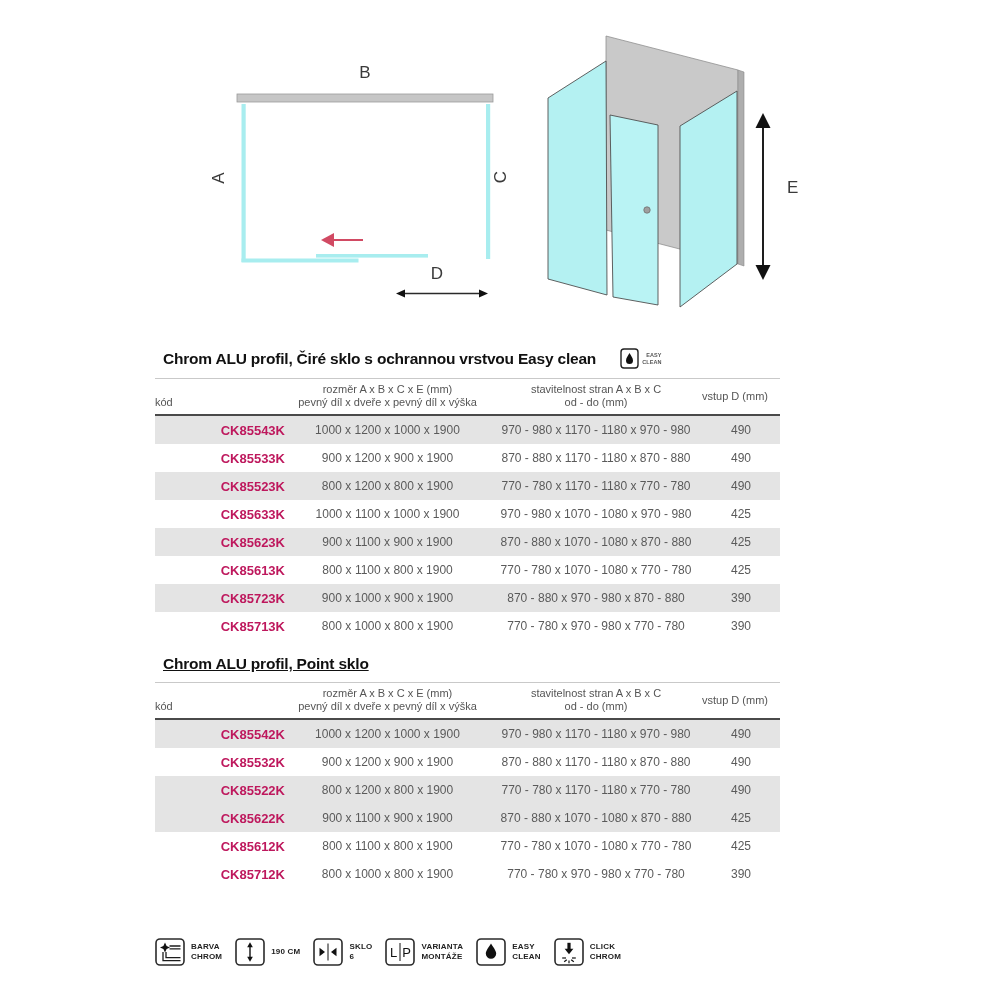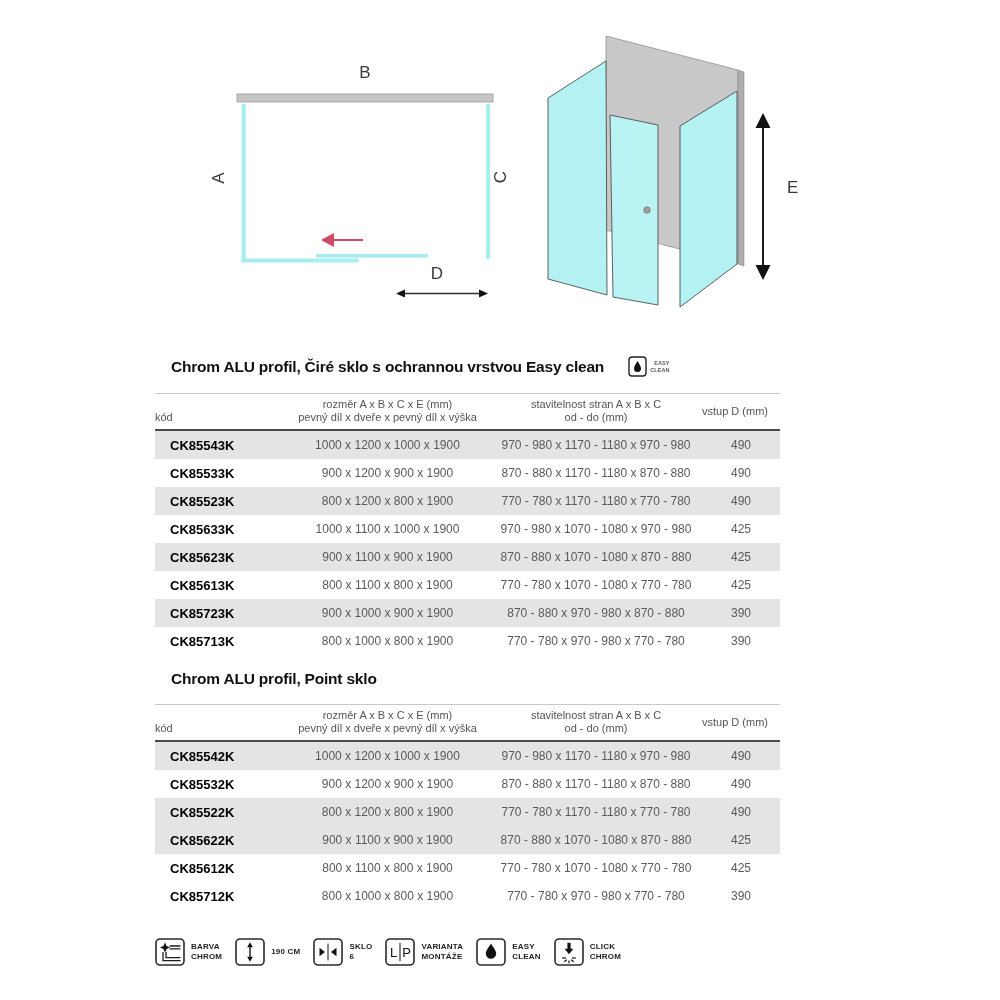--- a/index.html
+++ b/index.html
@@ -4,36 +4,36 @@
 <style>
   html,body{margin:0;padding:0;background:#fff;}
   .sheet{position:relative;width:1000px;height:1000px;background:#fff;overflow:hidden;
          font-family:"Liberation Sans",sans-serif;color:#222;}
   svg text{font-family:"Liberation Sans",sans-serif;}
 
   .diagram2d{position:absolute;left:200px;top:40px;}
   .diagram3d{position:absolute;left:530px;top:20px;}
 
   .content{position:absolute;left:155px;top:340px;width:625px;}
-  .sec-title{display:flex;align-items:center;gap:24px;margin:16px;
+  .sec-title{display:flex;align-items:center;gap:24px;margin:8px;
              font-size:15.5px;font-weight:bold;color:#111;letter-spacing:-0.2px;line-height:18px;text-align:right;}
-  .sec-title.second{margin-top:15px;}
+  .sec-title.second{margin-top:15px;text-decoration:underline;}
   .ec-badge{display:inline-flex;align-items:center;gap:3px;}
   .ec-badge .txt{font-size:5.5px;font-weight:bold;color:#555;line-height:1.15;letter-spacing:0.1px;}
 
   table.spec{border-collapse:collapse;width:625px;margin-top:9px;table-layout:fixed;}
   table.spec th{border-top:1px solid #c9c9c9;border-bottom:2px solid #4a4a4a;
                 font-weight:normal;font-size:11px;color:#555;padding:4px 0 5px 0;line-height:13px;}
   table.spec col.c1{width:130px;} table.spec col.c2{width:205px;}
   table.spec col.c3{width:212px;} table.spec col.c4{width:78px;}
   th.h-code{text-align:left;vertical-align:bottom;padding-left:2px;}
   th.h-mid{text-align:center;vertical-align:middle;}
   th.h-entry{text-align:left;vertical-align:middle;}
   table.spec td{height:28px;padding:0;font-size:12px;color:#5a5a5a;text-align:center;white-space:nowrap;}
-  table.spec td.code{text-align:left;padding-left:15px;font-size:13px;font-weight:bold;color:#000000;}
+  table.spec td.code{text-align:right;padding-left:15px;font-size:13px;font-weight:bold;color:#be185d;}
   table.spec tr.shade td{background:#e4e4e4;}
 
   .footer{position:absolute;left:155px;top:938px;display:flex;align-items:flex-end;}
   .f-item{display:flex;align-items:center;gap:6px;margin-right:13px;}
   .f-label{font-size:8px;font-weight:bold;color:#222;line-height:1.2;letter-spacing:0.2px;white-space:nowrap;}
 </style>
 </head>
 <body>
 
 <div class="sheet">

